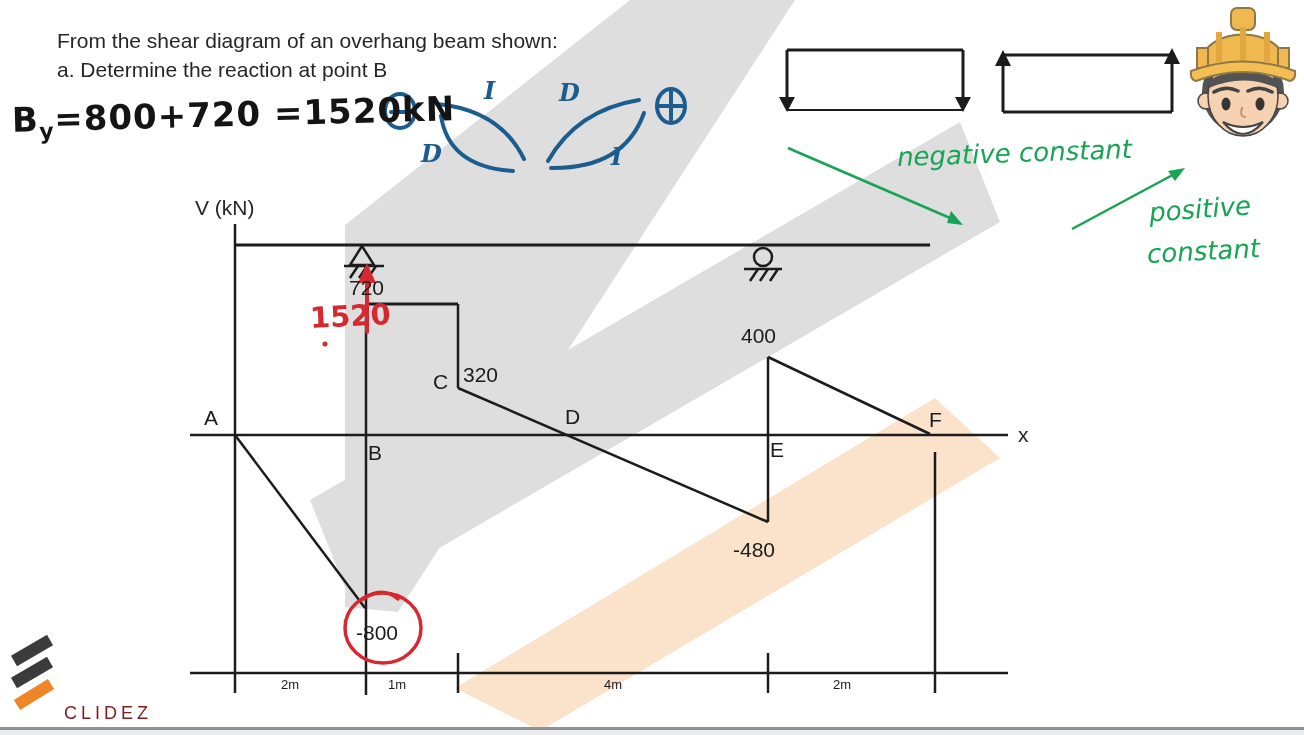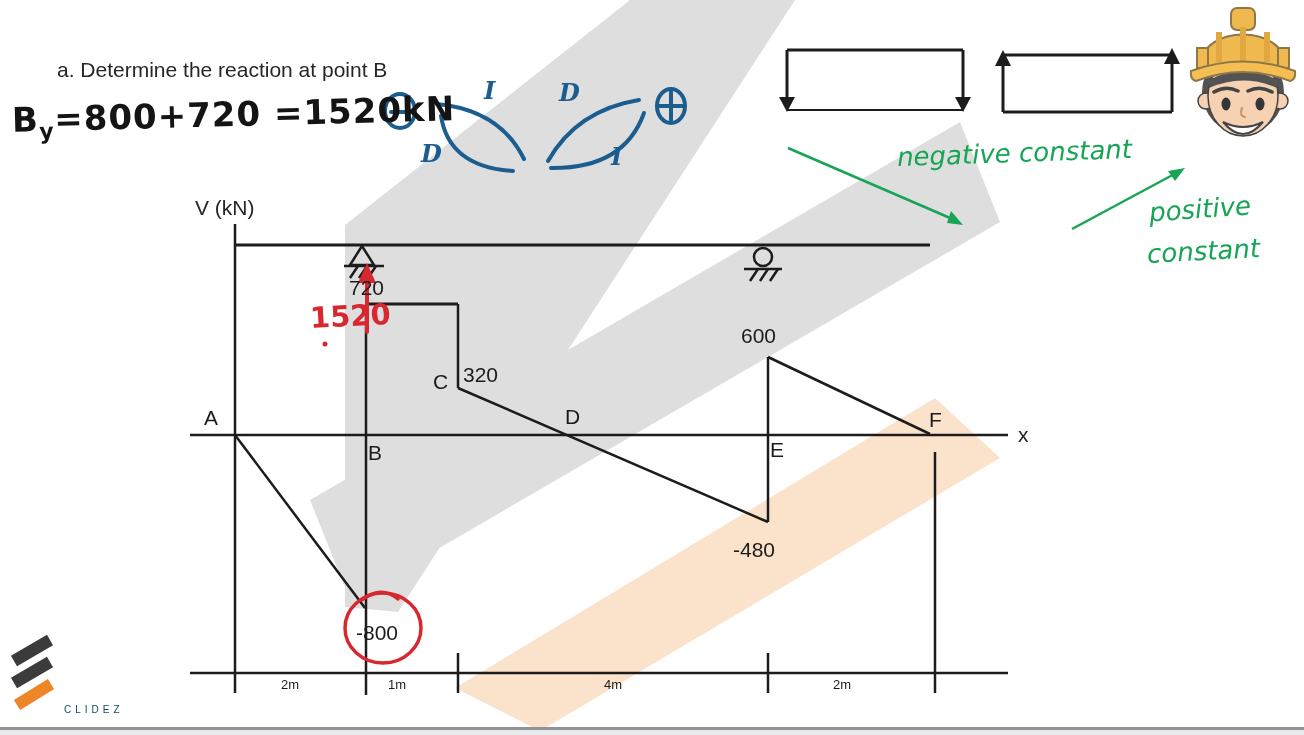--- a/index.html
+++ b/index.html
@@ -14,21 +14,21 @@
   .eq{font-size:34px;font-weight:700;color:#141414;transform:rotate(-1.5deg);
       font-family:"DejaVu Sans",sans-serif;letter-spacing:1px;}
   .eq .sub{font-size:22px;vertical-align:-8px;}
   .red-hand{font-size:29px;font-weight:700;color:#d7282f;transform:rotate(-3deg);
       font-family:"DejaVu Sans",sans-serif;letter-spacing:0px;}
   .green-hand{font-size:26px;color:#17a455;font-style:italic;
       font-family:"DejaVu Sans",sans-serif;}
   .blue-letter{font-size:24px;font-weight:600;font-style:italic;color:#1c5d8f;
       font-family:"DejaVu Serif",serif;}
   .logo-word{font-size:50px;font-weight:500;color:#3a3a3a;letter-spacing:1px;}
-  .logo-sub{font-size:10px;color:#0c4a6e;letter-spacing:4px;}
+  .logo-sub{font-size:18px;color:#7f1d1d;letter-spacing:4px;}
   .bottom-line{position:absolute;left:0;top:727px;width:1304px;height:3px;background:#8f9296;}
   .bottom-strip{position:absolute;left:0;top:730px;width:1304px;height:5px;background:#e8eaec;}
 </style>
 </head>
 <body>
 
 <div id="canvas">
 
   <svg width="1304" height="735" viewBox="0 0 1304 735">
 
@@ -132,20 +132,21 @@
       <path d="M1223,122 Q1243,146 1263,122 Q1243,132 1223,122 Z" fill="#ffffff" stroke="#3a3a3a" stroke-width="2"></path>
     </g>
 
     <g stroke-linecap="butt">
       <path d="M14,661 L50,640" stroke="#3b3b3b" stroke-width="12"></path>
       <path d="M14,683 L50,662" stroke="#3b3b3b" stroke-width="12"></path>
       <path d="M17,705 L51,684" stroke="#ee8527" stroke-width="12"></path>
     </g>
   </svg>
 
+  <div class="lbl t21" style="left:57px;top:29px;">From the shear diagram of an overhang beam shown:</div>
   <div class="lbl t21" style="left:57px;top:58px;">a. Determine the reaction at point B</div>
 
   <div class="lbl eq" style="left:12px;top:96px;"><span>B</span><span class="sub">y</span><span>=800+720 =1520kN</span></div>
 
   <div class="lbl blue-letter" style="left:484px;top:78px;">I</div>
   <div class="lbl blue-letter" style="left:421px;top:141px;">D</div>
   <div class="lbl blue-letter" style="left:559px;top:80px;">D</div>
   <div class="lbl blue-letter" style="left:611px;top:144px;">I</div>
 
   <div class="lbl green-hand" style="left:897px;top:139px;transform:rotate(-2deg);">negative constant</div>
@@ -157,21 +158,21 @@
 
   <div class="lbl pt" style="left:204px;top:406px;">A</div>
   <div class="lbl pt" style="left:368px;top:441px;">B</div>
   <div class="lbl pt" style="left:433px;top:370px;">C</div>
   <div class="lbl pt" style="left:565px;top:405px;">D</div>
   <div class="lbl pt" style="left:770px;top:438px;">E</div>
   <div class="lbl pt" style="left:929px;top:408px;">F</div>
 
   <div class="lbl val" style="left:349px;top:276px;">720</div>
   <div class="lbl val" style="left:463px;top:363px;">320</div>
-  <div class="lbl val" style="left:741px;top:324px;">600</div>
+  <div class="lbl val" style="left:741px;top:324px;">400</div>
   <div class="lbl val" style="left:733px;top:538px;">-480</div>
   <div class="lbl val" style="left:356px;top:621px;">-800</div>
   <div class="lbl red-hand" style="left:310px;top:301px;">1520</div>
 
   <div class="lbl dim" style="left:281px;top:678px;">2m</div>
   <div class="lbl dim" style="left:388px;top:678px;">1m</div>
   <div class="lbl dim" style="left:604px;top:678px;">4m</div>
   <div class="lbl dim" style="left:833px;top:678px;">2m</div>
 
   <div class="lbl logo-sub" style="left:64px;top:704px;">CLIDEZ</div>

